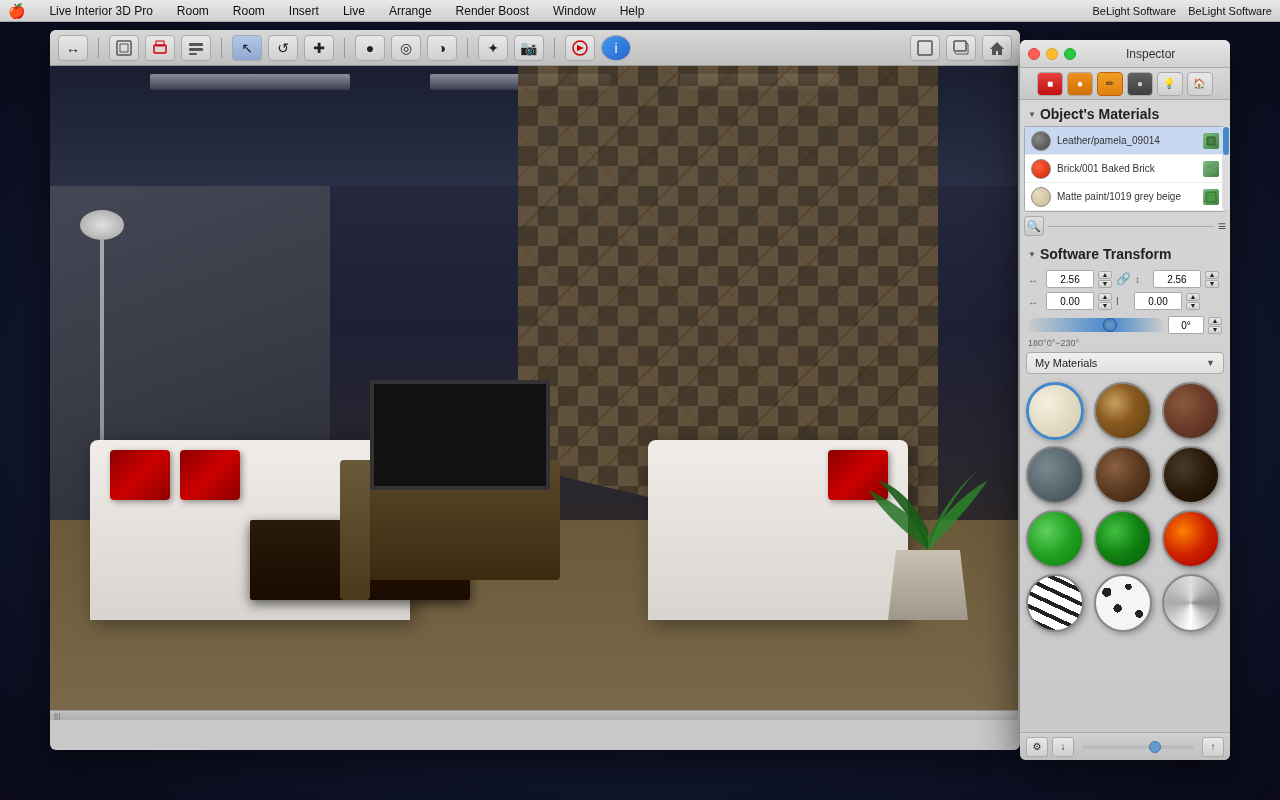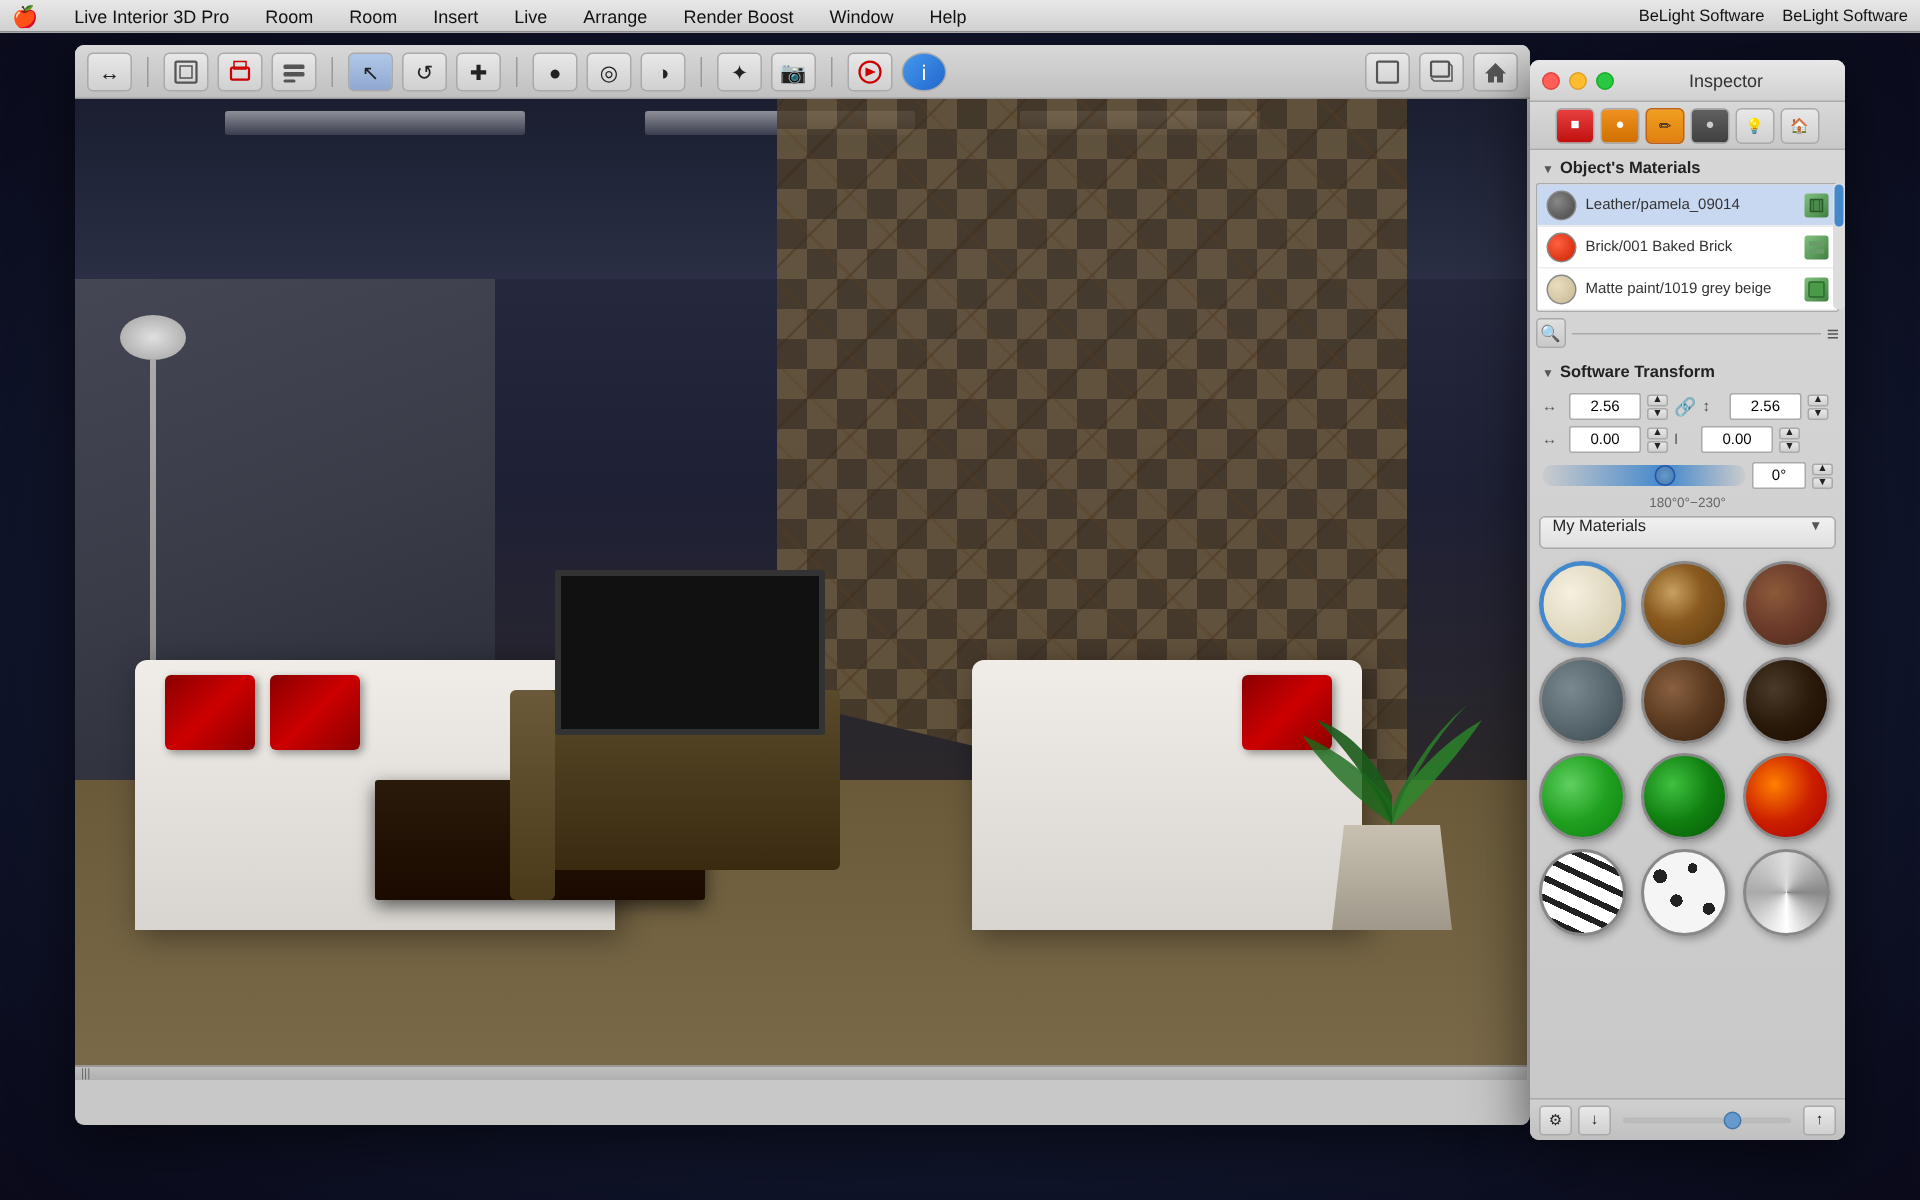--- a/index.html
+++ b/index.html
@@ -303,21 +303,21 @@
     .inspector-tab.active {
       background: linear-gradient(to bottom, #f0a020, #e08010);
       border-color: #c06010;
     }
 
     
     .section-header {
       display: flex;
       align-items: center;
       padding: 6px 8px 4px;
-      font-size: 11px;
+      font-size: 14px;
       font-weight: 600;
       color: #222;
     }
     .section-header::before {
       content: '▼';
       font-size: 8px;
       margin-right: 4px;
       color: #555;
     }
 
@@ -432,42 +432,42 @@
       position: absolute;
       top: 50%; left: 60%;
       transform: translate(-50%, -50%);
       width: 14px; height: 14px;
       background: radial-gradient(circle, #6699cc 0%, #4477aa 100%);
       border-radius: 50%;
       border: 1px solid #2255aa;
     }
     .angle-labels {
       display: flex;
-      justify-content: center;
+      justify-content: flex-start;
       padding: 0 8px;
       font-size: 9px;
       color: #666;
     }
     .angle-input {
       width: 36px; height: 18px;
       border: 1px solid #aaa;
       border-radius: 2px;
       text-align: center;
       font-size: 10px;
       background: #fff;
     }
     .gallery-dropdown {
       margin: 2px 6px;
       height: 22px;
       background: linear-gradient(to bottom, #f0f0f0, #e0e0e0);
       border: 1px solid #aaa;
       border-radius: 4px;
       display: flex;
-      align-items: flex-start;
-      padding: 0 8px;
+      align-items: center;
+      padding: 10px 8px;
       cursor: pointer;
       font-size: 11px;
       gap: 32px;
     }
     .gallery-dropdown-arrow { margin-left: auto; font-size: 9px; color: #555; }
 
     .gallery-grid {
       display: grid;
       grid-template-columns: repeat(3, 1fr);
       gap: 6px;

